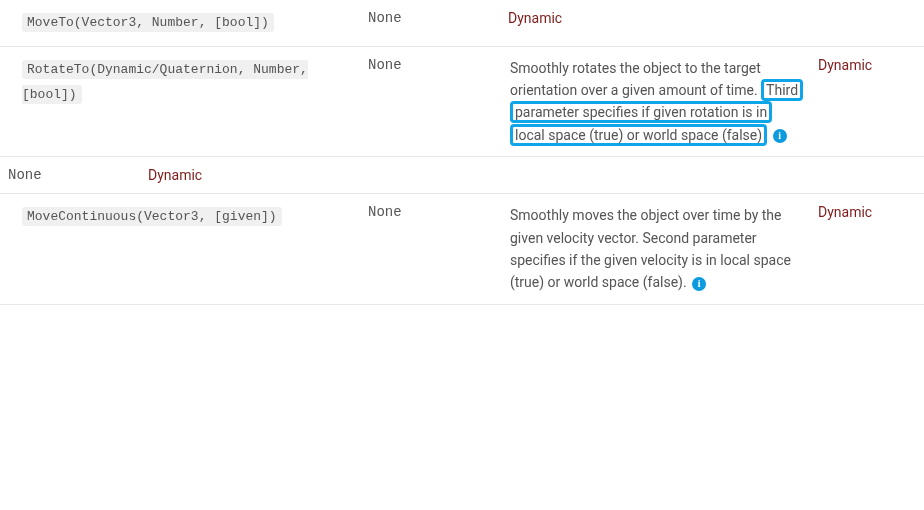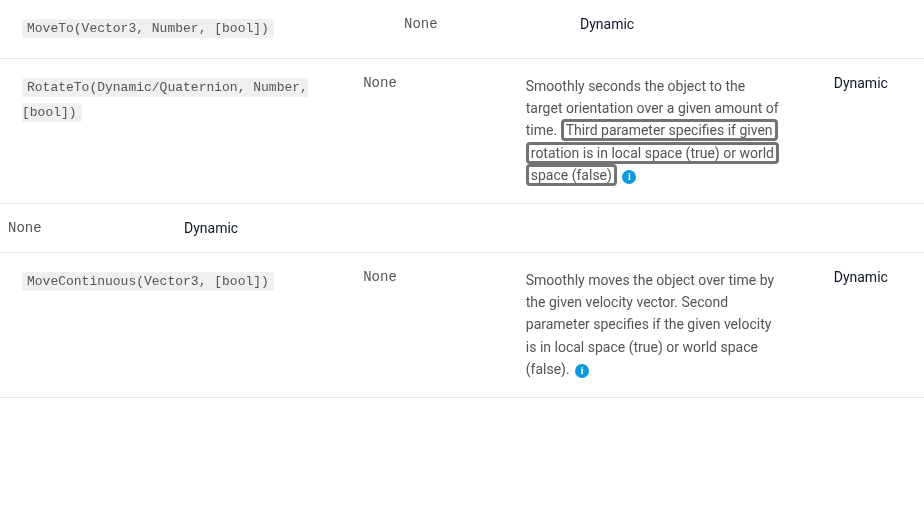--- a/index.html
+++ b/index.html
@@ -6,22 +6,21 @@
   body {
     font-family: -apple-system, BlinkMacSystemFont, "Segoe UI", Roboto, "Helvetica Neue", Arial, sans-serif;
     font-size: 14px;
     color: #4a4a4a;
     background: #fff;
     width: 924px;
   }
   .row {
     display: flex;
     border-bottom: 1px solid #e8e8e8;
-    padding: 16px 0;
-    gap: 36px;
+    padding: 10px 0;
   }
   .col-sig {
     width: 360px;
     padding: 0 10px 0 22px;
     line-height: 1.7;
   }
   .col-ret {
     width: 140px;
     padding: 0 8px;
     color: #555;
@@ -29,21 +28,21 @@
   }
   .col-desc {
     width: 310px;
     padding: 0 10px;
     color: #555;
     line-height: 1.6;
   }
   .col-tag {
     width: 110px;
     padding: 0 8px;
-    color: #0f172a;
+    color: #7f1d1d;
   }
   code {
     font-family: "SFMono-Regular", Consolas, "Liberation Mono", Menlo, monospace;
     font-size: 13px;
     background: #f0f0f0;
     color: #555;
     padding: 2px 5px;
     border-radius: 3px;
     line-height: 1.9;
   }
@@ -58,21 +57,21 @@
     align-items: center;
     justify-content: center;
     font-size: 10px;
     font-weight: bold;
     font-style: normal;
     margin-left: 2px;
     cursor: pointer;
     font-family: Georgia, serif;
   }
   .highlight-box {
-    border: 3px solid #737373;
+    border: 3px solid #0ea5e9;
     border-radius: 4px;
     padding: 0 2px;
     display: inline;
     box-decoration-break: clone;
     -webkit-box-decoration-break: clone;
   }
 </style>
 </head>
 <body>
 
@@ -83,32 +82,32 @@
   <div class="col-ret">None</div>
   <div class="col-tag">Dynamic</div>
 </div>
 
 <div class="row">
   <div class="col-sig">
     <code>RotateTo(Dynamic/Quaternion, Number, [bool])</code>
   </div>
   <div class="col-ret">None</div>
   <div class="col-desc">
-    <span>Smoothly seconds the object to the target orientation over a given amount of time. </span><span class="highlight-box">Third parameter specifies if given rotation is in local space (true) or world space (false)</span><span> </span><span class="info-icon">i</span>
+    <span>Smoothly rotates the object to the target orientation over a given amount of time. </span><span class="highlight-box">Third parameter specifies if given rotation is in local space (true) or world space (false)</span><span> </span><span class="info-icon">i</span>
   </div>
   <div class="col-tag">Dynamic</div>
 </div>
 
 <div class="row">
   <div class="col-ret">None</div>
   <div class="col-tag">Dynamic</div>
 </div>
 
 <div class="row">
   <div class="col-sig">
-    <code>MoveContinuous(Vector3, [bool])</code>
+    <code>MoveContinuous(Vector3, [given])</code>
   </div>
   <div class="col-ret">None</div>
   <div class="col-desc">
     <span>Smoothly moves the object over time by the given velocity vector. Second parameter specifies if the given velocity is in local space (true) or world space (false). </span><span class="info-icon">i</span>
   </div>
   <div class="col-tag">Dynamic</div>
 </div>
 
 </body></html>

